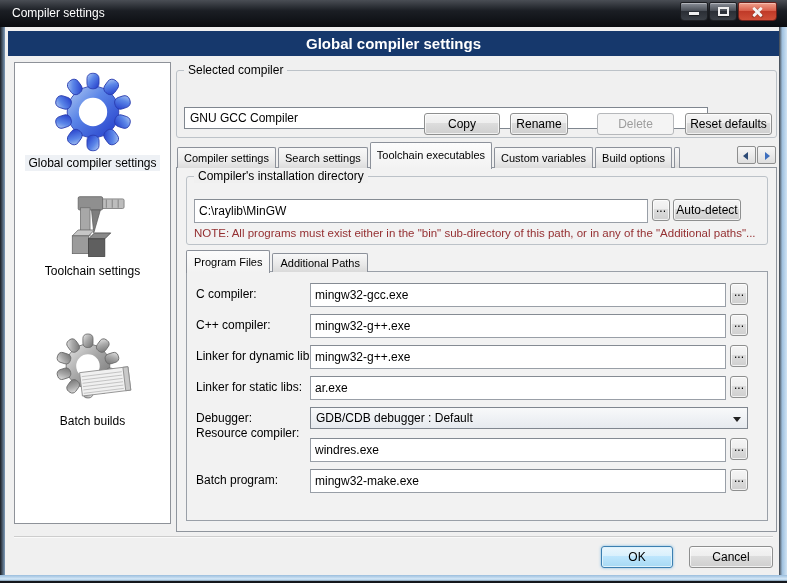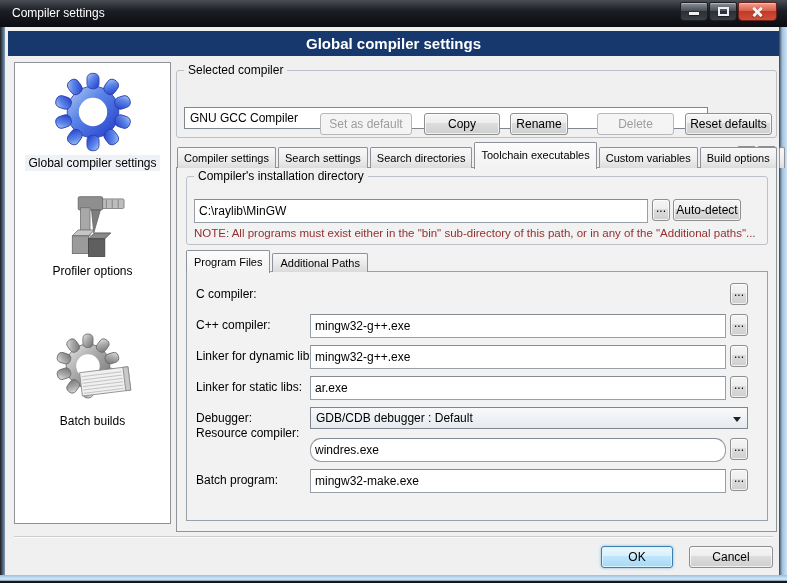--- a/index.html
+++ b/index.html
@@ -144,21 +144,21 @@
         <line x1="76" y1="9" x2="76" y2="20" stroke="#6f6f6f"></line>
         <line x1="84" y1="9" x2="84" y2="20" stroke="#6f6f6f"></line>
         <rect x="30" y="5" width="33" height="18" rx="2" fill="#8f8f8f" stroke="#5c5c5c"></rect>
         <rect x="33" y="20" width="13" height="38" fill="#a8a8a8" stroke="#6c6c6c"></rect>
         <polygon points="48,23 60,23 51,54" fill="#7e7e7e" stroke="#5c5c5c"></polygon>
         <polygon points="22,58 30,50 52,50 44,58" fill="#c6c6c6" stroke="#636363"></polygon>
         <rect x="22" y="58" width="22" height="24" fill="#9b9b9b" stroke="#636363"></rect>
         <polygon points="44,62 52,54 74,54 66,62" fill="#8a8a8a" stroke="#3e3e3e"></polygon>
         <rect x="44" y="62" width="22" height="24" fill="#5f5f5f" stroke="#3e3e3e"></rect>
       </svg>
-      <span class="side-label">Profiler options</span>
+      <span class="side-label">Toolchain settings</span>
     </div>
     <div class="side-item" style="top:266px;">
       <svg class="side-icon" width="84" height="84" viewBox="0 0 100 100">
         <defs>
           <linearGradient id="gg" x1="0" y1="0" x2="1" y2="1">
             <stop offset="0" stop-color="#e9e9e9"></stop>
               <stop offset="0.45" stop-color="#a9a9a9"></stop>
               <stop offset="1" stop-color="#6f6f6f"></stop>
           </linearGradient>
         </defs>
@@ -190,30 +190,28 @@
       <span class="side-label">Batch builds</span>
     </div>
   </div>
 
   <div class="groupbox" style="left:176px;top:70px;width:601px;height:68px;"></div>
   <span class="legend" style="left:184px;top:63px;">Selected compiler</span>
   <div class="combo" style="left:184px;top:87px;width:524px;margin-top:20px;">
     <span>GNU GCC Compiler</span>
     <span class="arrow"></span>
   </div>
-  <div class="btn disabled" style="left:320px;top:113px;width:92px;">Set as default</div>
   <div class="btn" style="left:424px;top:113px;width:76px;">Copy</div>
   <div class="btn" style="left:510px;top:113px;width:58px;">Rename</div>
   <div class="btn disabled" style="left:597px;top:113px;width:77px;">Delete</div>
   <div class="btn" style="left:685px;top:113px;width:87px;">Reset defaults</div>
 
   <div class="tabstrip">
     <div class="tab">Compiler settings</div>
     <div class="tab">Search settings</div>
-    <div class="tab">Search directories</div>
     <div class="tab active">Toolchain executables</div>
     <div class="tab">Custom variables</div>
     <div class="tab">Build options</div>
     <div class="tab sliver"></div>
   </div>
   <div class="tabscroll-btn" style="left:737px;">
       <span class="tri left"></span>
     </div>
   <div class="tabscroll-btn" style="left:757px;">
       <span class="tri right"></span>
@@ -228,20 +226,21 @@
   <div class="btn z4" style="left:673px;top:199px;width:68px;">Auto-detect</div>
   <div class="note">NOTE: All programs must exist either in the "bin" sub-directory of this path, or in any of the "Additional paths"...</div>
 
   <div class="subtabstrip">
     <div class="subtab active">Program Files</div>
     <div class="subtab">Additional Paths</div>
   </div>
   <div class="subpage"></div>
 
   <span class="flabel" style="top:287px;">C compiler:</span>
+  <input class="tb z4" style="left: 310px; top: 283px; width: 416px;" value="mingw32-gcc.exe">
   <div class="btn z4" style="left:730px;top:283px;width:18px;line-height:16px;">...</div>
 
   <span class="flabel" style="top:318px;">C++ compiler:</span>
   <input class="tb z4" style="left: 310px; top: 314px; width: 416px;" value="mingw32-g++.exe">
   <div class="btn z4" style="left:730px;top:314px;width:18px;line-height:16px;">...</div>
 
   <span class="flabel" style="top:349px;">Linker for dynamic libs:</span>
   <input class="tb z4" style="left: 310px; top: 345px; width: 416px;" value="mingw32-g++.exe">
   <div class="btn z4" style="left:730px;top:345px;width:18px;line-height:16px;">...</div>
 
@@ -249,21 +248,21 @@
   <input class="tb z4" style="left: 310px; top: 376px; width: 416px;" value="ar.exe">
   <div class="btn z4" style="left:730px;top:376px;width:18px;line-height:16px;">...</div>
 
   <span class="flabel" style="top:411px;">Debugger:</span>
   <div class="combo shaded z4" style="left:310px;top:407px;width:438px;">
     <span>GDB/CDB debugger : Default</span>
     <span class="arrow"></span>
   </div>
 
   <span class="flabel" style="top:426px;text-align:center;">Resource compiler:</span>
-  <input class="tb z4" style="left: 310px; top: 438px; width: 416px; border-radius: 11px;" value="windres.exe">
+  <input class="tb z4" style="left: 310px; top: 438px; width: 416px;" value="windres.exe">
   <div class="btn z4" style="left:730px;top:438px;width:18px;line-height:16px;">...</div>
 
   <span class="flabel" style="top:473px;">Batch program:</span>
   <input class="tb z4" style="left: 310px; top: 469px; width: 416px;" value="mingw32-make.exe">
   <div class="btn z4" style="left:730px;top:469px;width:18px;line-height:16px;">...</div>
 
   <div class="divider"></div>
   <div class="btn default" style="left:601px;top:546px;width:72px;">OK</div>
   <div class="btn" style="left:689px;top:546px;width:84px;">Cancel</div>
 

